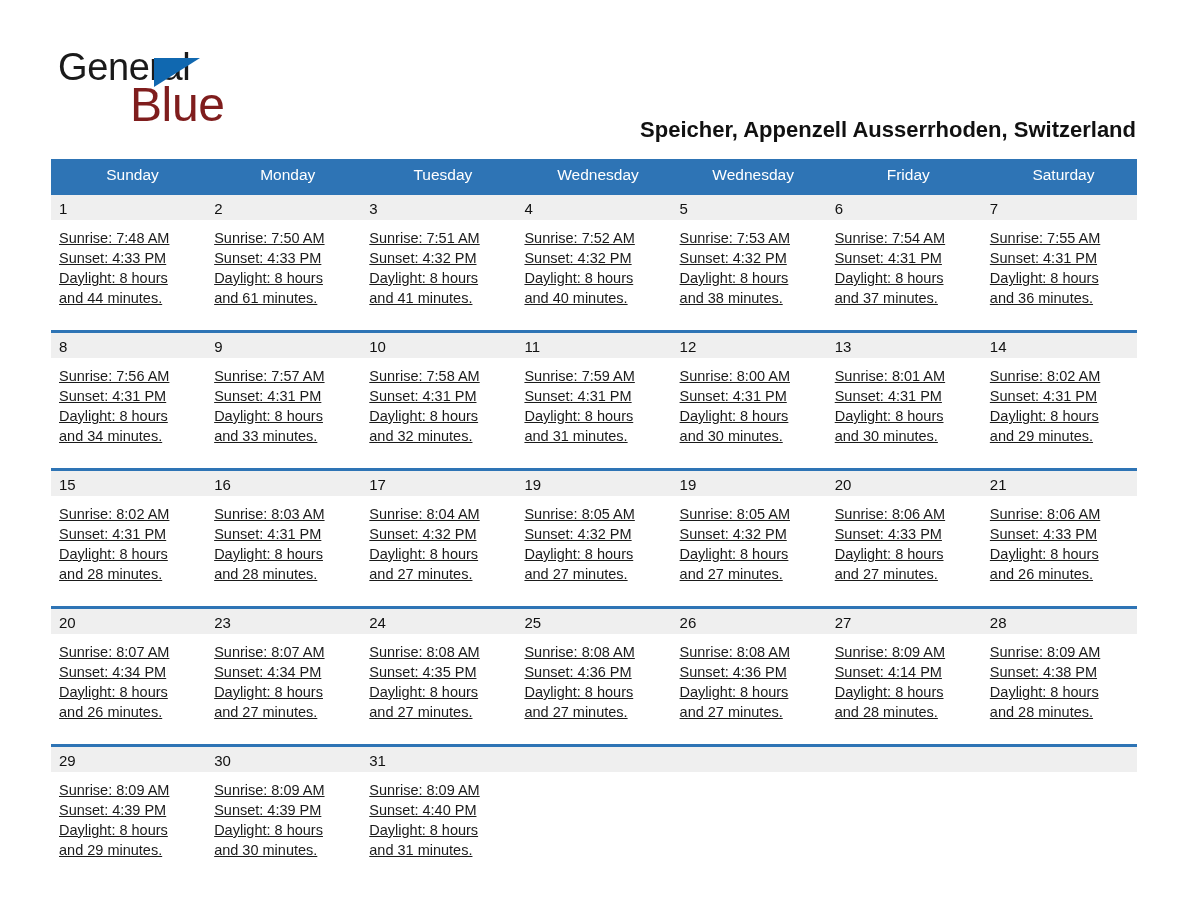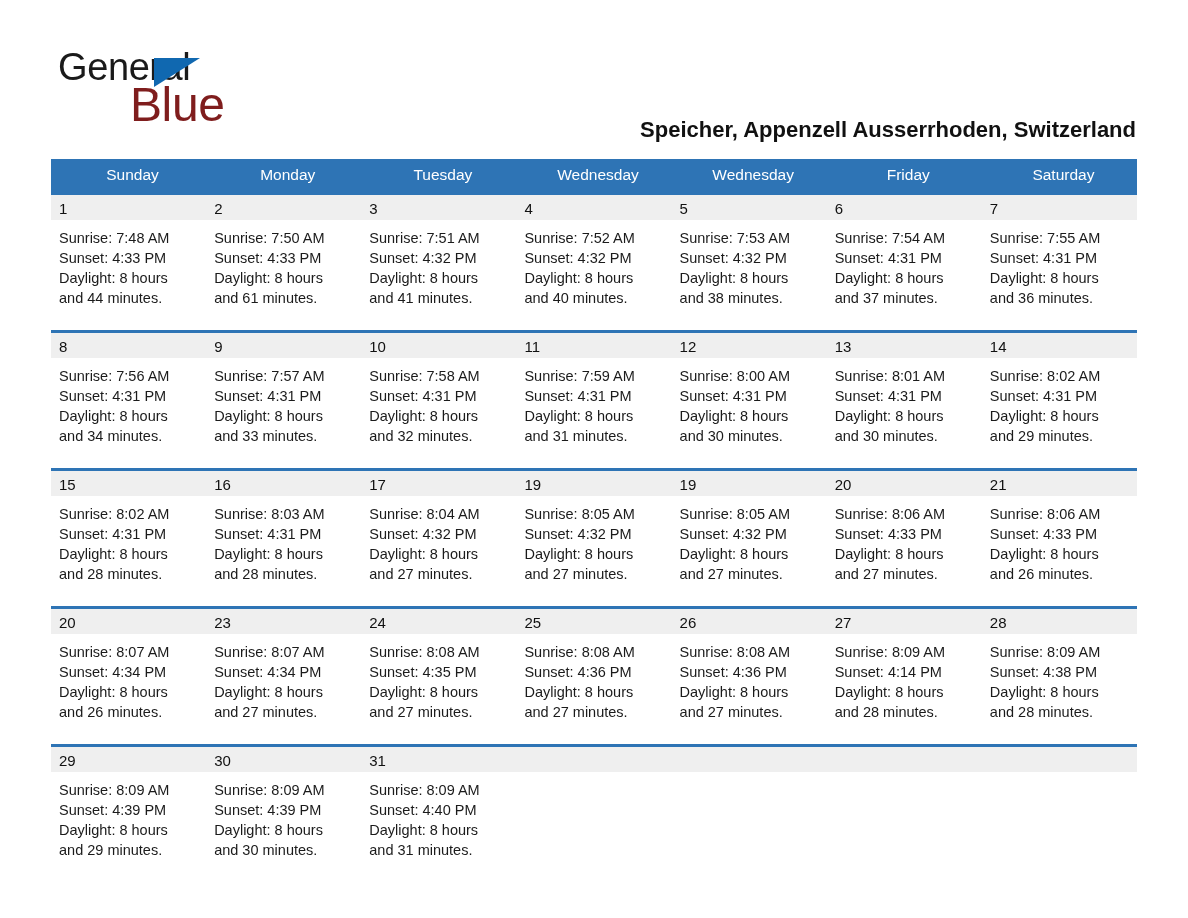--- a/index.html
+++ b/index.html
@@ -137,20 +137,21 @@
     box-sizing: border-box;
     font-size: 15px;
     line-height: 19px;
     color: #111111;
   }
   .cell-body {
     padding: 8px 10px 0 8px;
     font-size: 14.5px;
     line-height: 20px;
     color: #1b1b1b;
+    text-decoration: underline;
   }
   .cell-body div { white-space: nowrap; }
   .cell.empty .cell-body { visibility: hidden; }
 </style>
 </head>
 <body>
 
 <div class="page">
 
   <div class="header">

